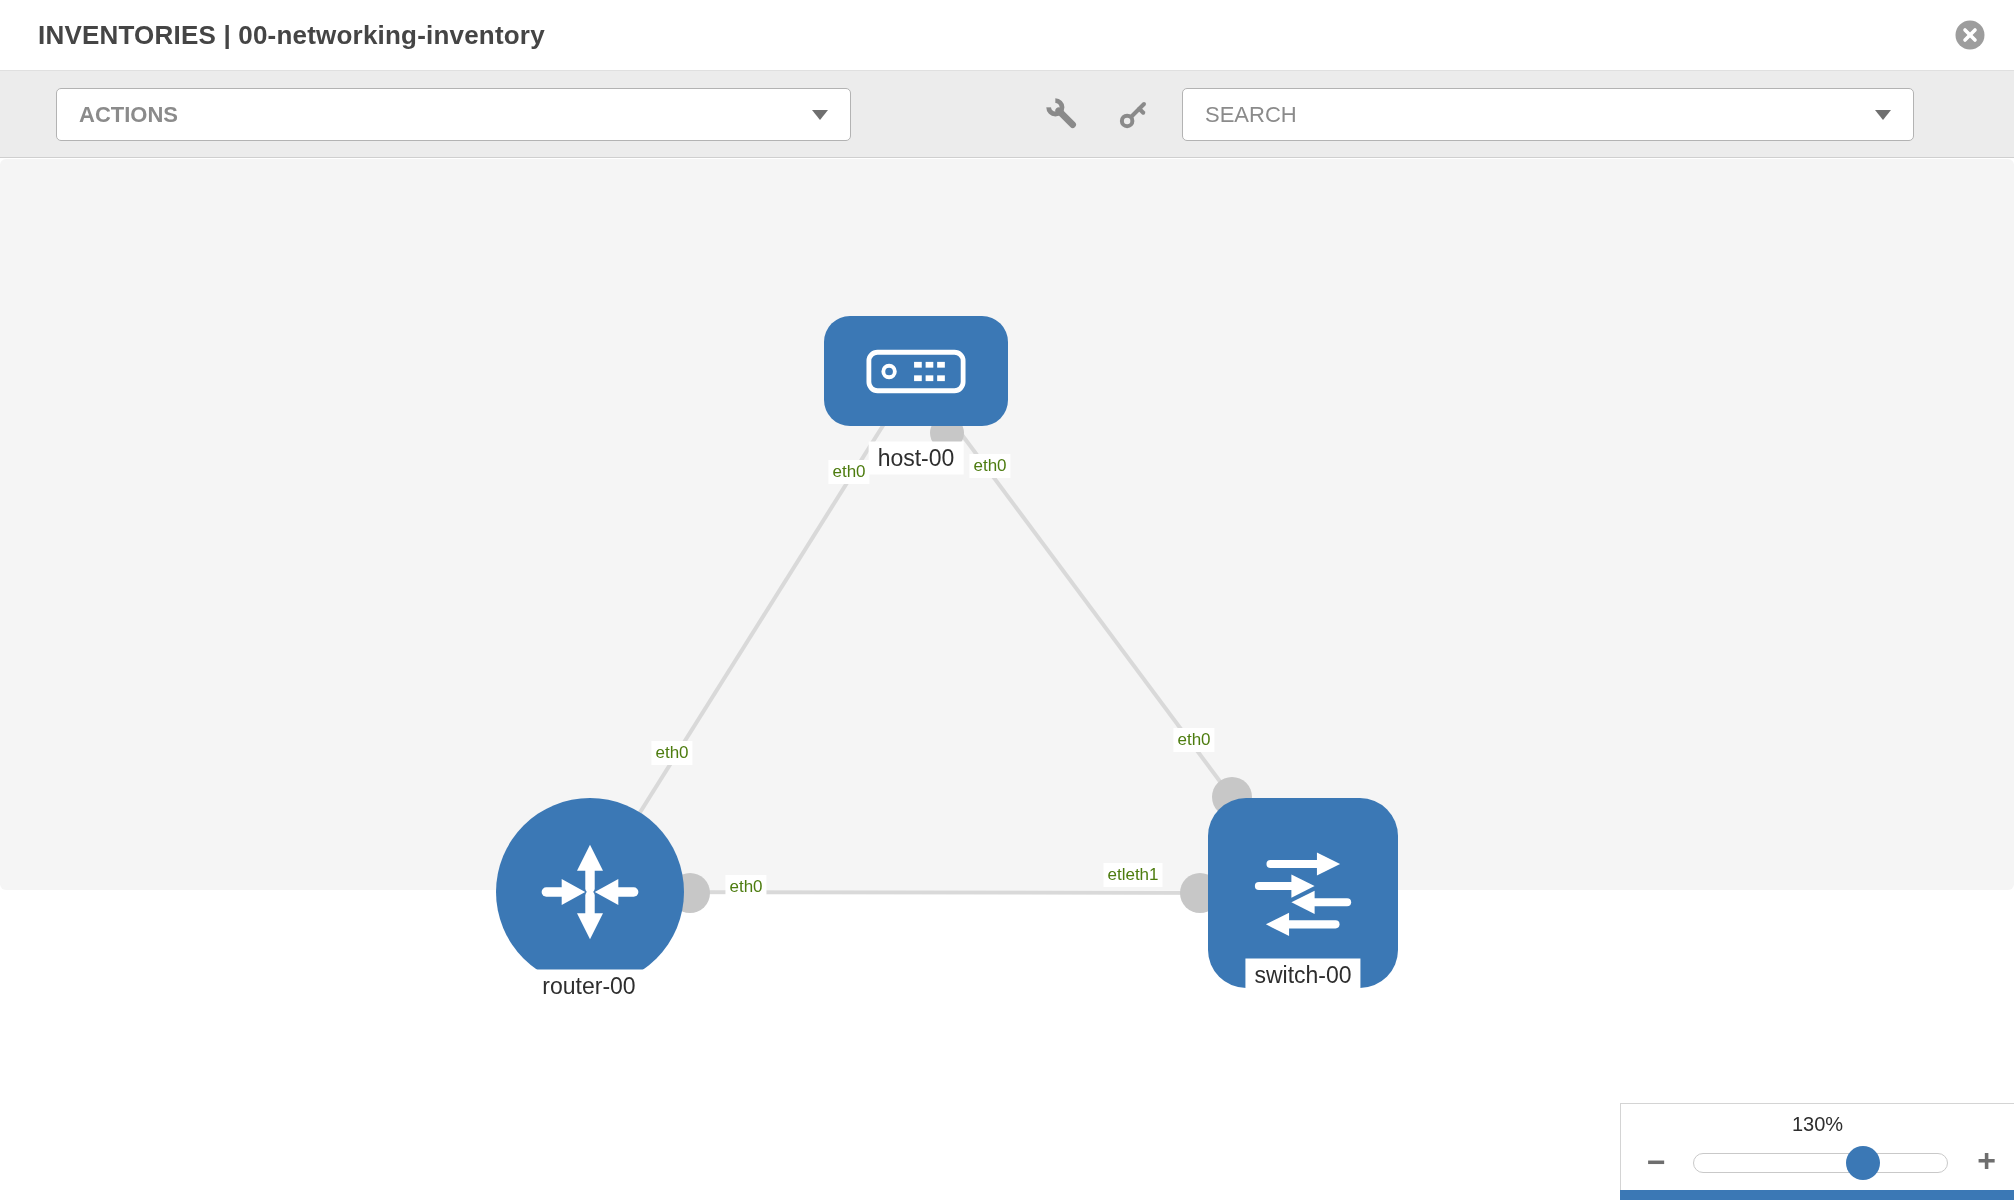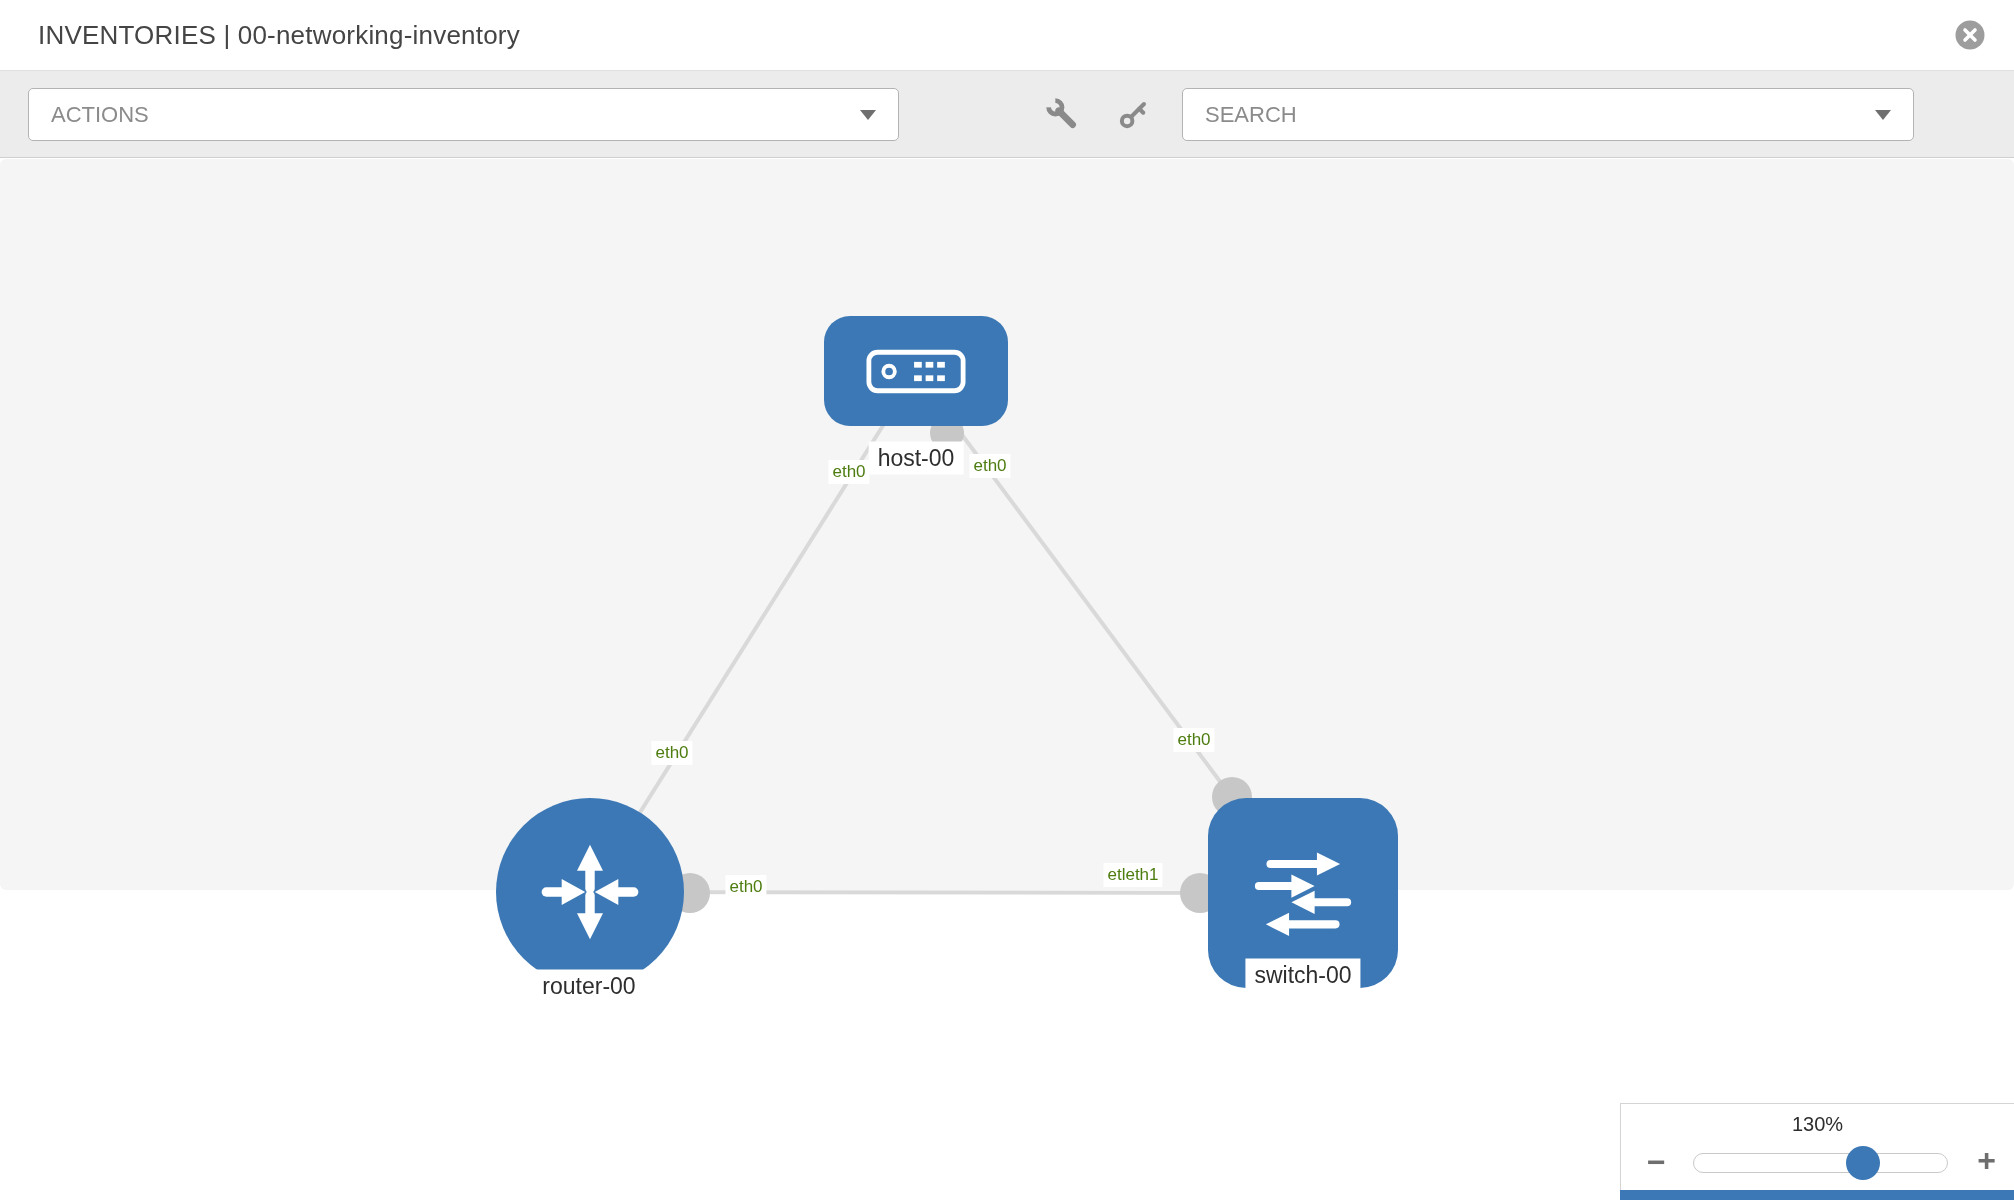--- a/index.html
+++ b/index.html
@@ -9,38 +9,38 @@
     background: #ffffff;
     overflow: hidden;
   }
   .page { position: relative; width: 2014px; height: 1200px; overflow: hidden; background:#fff; }
 
   
   .header {
     position: absolute; top: 0; left: 0; right: 0; height: 70px;
     background: #ffffff; display: flex; align-items: center; padding: 0 38px;
   }
-  .title { font-size: 26px; font-weight: normal; color: #454545; letter-spacing: .2px; }
+  .title { font-size: 26px; font-weight: bold; color: #454545; letter-spacing: .2px; }
   .close-btn {
     position: absolute; right: 28px; top: 19px; width: 32px; height: 32px;
     border: none; background: none; cursor: pointer; padding: 0;
   }
 
   
   .toolbar {
     position: absolute; top: 70px; left: 0; right: 0; height: 88px;
     background: #ececec; border-top: 1px solid #e0e0e0; border-bottom: 1px solid #cfcfcf;
   }
   .select {
     position: absolute; top: 17px; height: 53px; background: #fff;
     border: 1px solid #b3b3b3; border-radius: 5px;
     display: flex; align-items: center; padding: 0 22px;
     font-size: 22px; color: #8b8b8b; cursor: pointer;
   }
-  .select-actions { left: 28px; width: 871px; }
+  .select-actions { left: 56px; width: 795px; font-weight: bold; }
   .select-search { left: 1182px; width: 732px; }
   .chev {
     margin-left: auto; width: 0; height: 0;
     border-left: 8px solid transparent; border-right: 8px solid transparent;
     border-top: 10px solid #6f6f6f;
   }
   .tool-icons { position: absolute; left: 1044px; top: 26px; display: flex; gap: 36px; }
   .tool-btn { width: 36px; height: 36px; border: none; background: none; cursor: pointer; padding: 0; }
 
   

